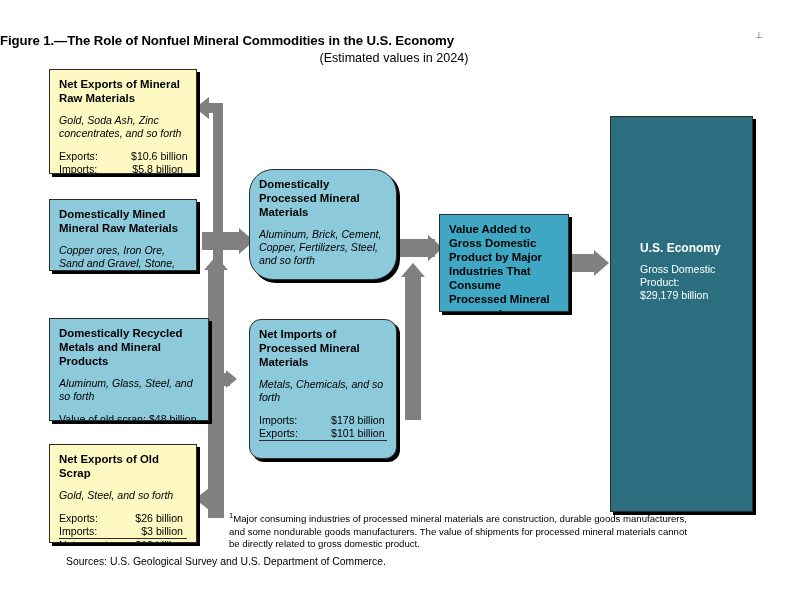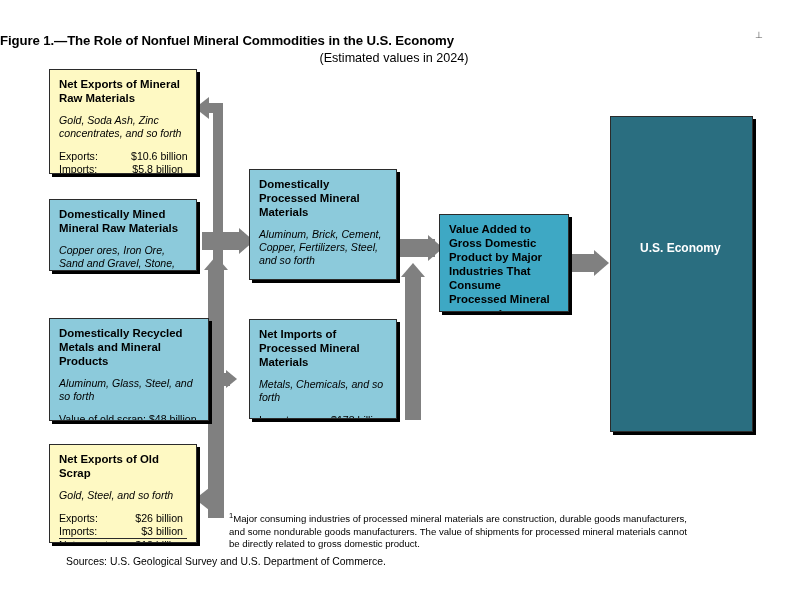--- a/index.html
+++ b/index.html
@@ -231,49 +231,51 @@
         <span class="lbl">Imports:</span>
         <span class="val">$3 billion</span>
       </div>
       <div class="row">
         <span class="lbl">Net exports:</span>
         <span class="val">$18 billion</span>
       </div>
     </div>
   </div>
 
-  <div class="box blue" style="left:249px; top:169px; width:148px; height:111px;">
+  <div class="box blue" style="left:249px; top:169px; width:148px; height:111px;border-radius:24px;">
     <div class="box-title">Domestically Processed Mineral Materials</div>
     <div class="box-desc">Aluminum, Brick, Cement, Copper, Fertilizers, Steel, and so forth</div>
     <div class="box-value">Value of shipments:
 $900 billion</div>
   </div>
 
-  <div class="box blue" style="left:249px; top:319px; width:148px; height:100px;">
+  <div class="box blue" style="left:249px; top:319px; width:148px; height:140px;border-radius:12px;">
     <div class="box-title">Net Imports of Processed Mineral Materials</div>
     <div class="box-desc">Metals, Chemicals, and so forth</div>
     <div class="ledger">
       <div class="row">
         <span class="lbl">Imports:</span>
         <span class="val">$178 billion</span>
       </div>
       <div class="row ruled">
         <span class="lbl">Exports:</span>
         <span class="val">$101 billion</span>
       </div>
 
     </div>
   </div>
 
   <div class="box teal-mid" style="left:439px; top:214px; width:130px; height:98px;">
     <div class="box-title"><span>Value Added to Gross Domestic Product by Major Industries That Consume Processed Mineral Materials</span><span class="sup">1</span></div>
 
   </div>
 
-  <div class="box teal-dark" style="left:610px; top:116px; width:143px; height:316px; padding:0;">
+  <div class="box teal-dark" style="left:610px; top:116px; width:143px; height:396px; padding:0;">
     <div class="eco-title">U.S. Economy</div>
+    <div class="eco-value">Gross Domestic Product:
+$29,179 billion</div>
   </div>
 
   <div class="footnote"><span class="sup">1</span><span>Major consuming industries of processed mineral materials are construction, durable goods manufacturers, and some nondurable goods manufacturers. The value of shipments for processed mineral materials cannot be directly related to gross domestic product.</span></div>
 
   <div class="sources">Sources: U.S. Geological Survey and U.S. Department of Commerce.</div>
 
 </div>
 
 </body></html>

